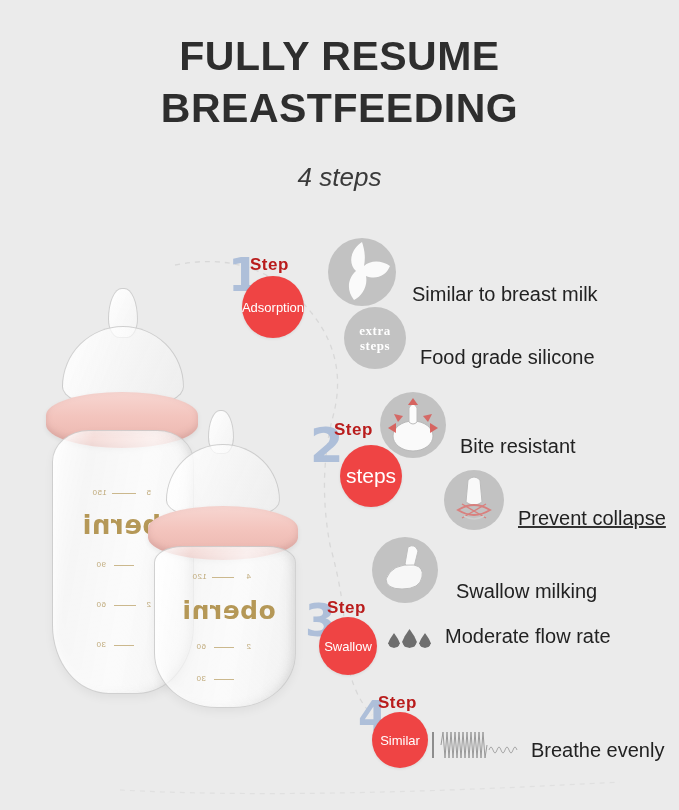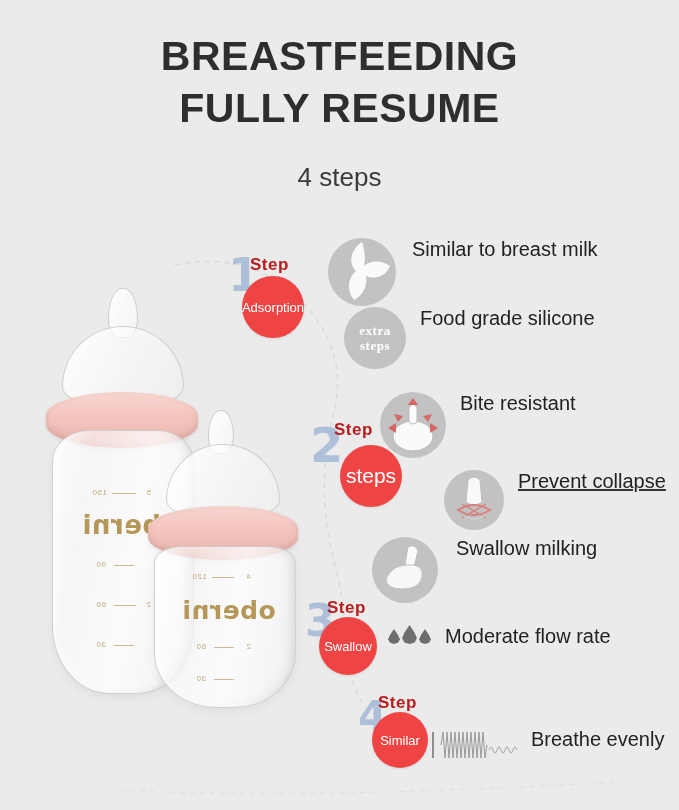--- a/index.html
+++ b/index.html
@@ -11,21 +11,21 @@
     position:relative;
   }
   #infographic{position:absolute;inset:0;}
 
   
   .header{position:absolute;top:30px;left:0;width:679px;text-align:center;}
   .title-line{
     font-weight:bold;font-size:41px;line-height:52px;
     letter-spacing:.5px;color:#2e2e2e;white-space:nowrap;
   }
-  .subtitle{margin-top:28px;font-size:26px;color:#3a3a3a;}
+  .subtitle{margin-top:28px;font-size:26px;color:#3a3a3a;font-style:italic;}
 
   
   .path-svg{position:absolute;left:0;top:0;width:679px;height:810px;pointer-events:none;}
 
   
   .product{position:absolute;left:8px;top:270px;width:310px;height:510px;}
 
   .bottle{position:absolute;}
   .bottle .neck-ring{
     position:absolute;border-radius:50% / 42%;
@@ -70,21 +70,21 @@
     font-size:17px;letter-spacing:.5px;line-height:1;
   }
   .step-bubble{
     position:absolute;border-radius:50%;
     background:#ef4444;color:#fff;
     display:flex;align-items:center;justify-content:center;
     text-align:left;box-shadow:0 1px 3px rgba(0,0,0,.08);
   }
 
   
-  .feature{position:absolute;display:flex;align-items:flex-start;}
+  .feature{position:absolute;display:flex;align-items:flex-end;}
   .feature-icon{
     border-radius:50%;background:#c2c2c2;position:relative;
     flex:0 0 auto;overflow:hidden;
   }
   .feature-label{
     font-size:20px;color:#222;white-space:nowrap;
     font-family:"Liberation Sans",sans-serif;
   }
   .extra-soft-text{
     position:absolute;inset:0;display:flex;flex-direction:column;
@@ -106,22 +106,22 @@
 <body>
 
 <div id="infographic">
 
   <svg class="path-svg" viewBox="0 0 679 810">
     <path d="M175 265 Q 250 250 300 300 Q 352 352 332 420 Q 318 480 330 545 Q 345 600 345 640 Q 348 690 372 715" fill="none" stroke="#d8d8d8" stroke-width="1.3" stroke-dasharray="5 5"></path>
     <path d="M120 790 Q 300 800 620 782" fill="none" stroke="#e0e0e0" stroke-width="1.2" stroke-dasharray="5 5"></path>
   </svg>
 
   <div class="header">
+    <div class="title-line">FULLY RESUME</div>
     <div class="title-line">BREASTFEEDING</div>
-    <div class="title-line">FULLY RESUME</div>
     <div class="subtitle">4 steps</div>
   </div>
 
   <div class="product">
 
     <div class="bottle" style="left:16px;top:18px;width:170px;height:450px;">
 
       <div class="nipple-tip" style="left:84px;top:0px;width:28px;height:48px;border-radius:46% 46% 38% 38% / 62% 62% 38% 38%;"></div>
 
       <div class="nipple" style="left:38px;top:38px;width:120px;height:78px;border-radius:50% 50% 34% 34% / 76% 76% 24% 24%;"></div>

